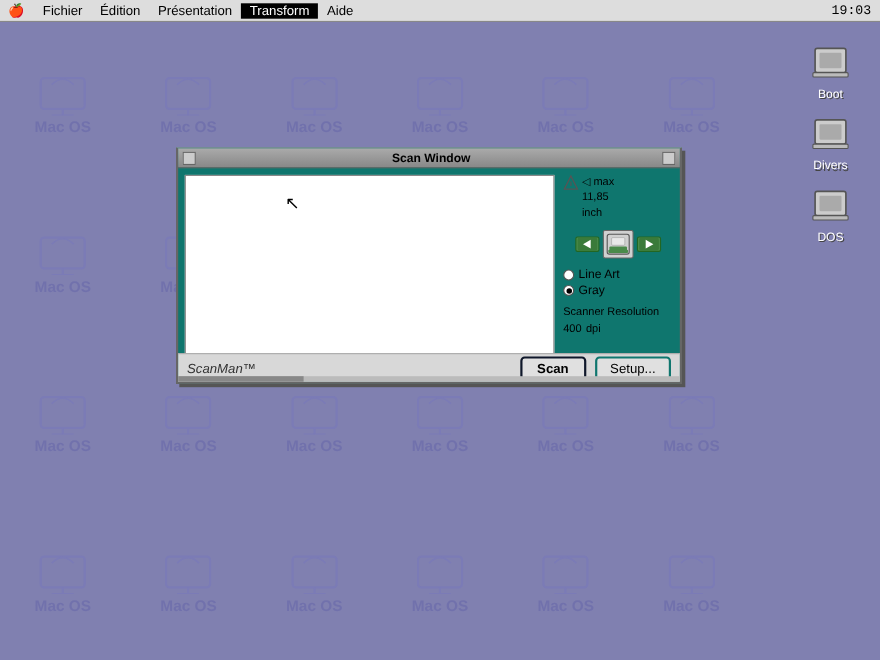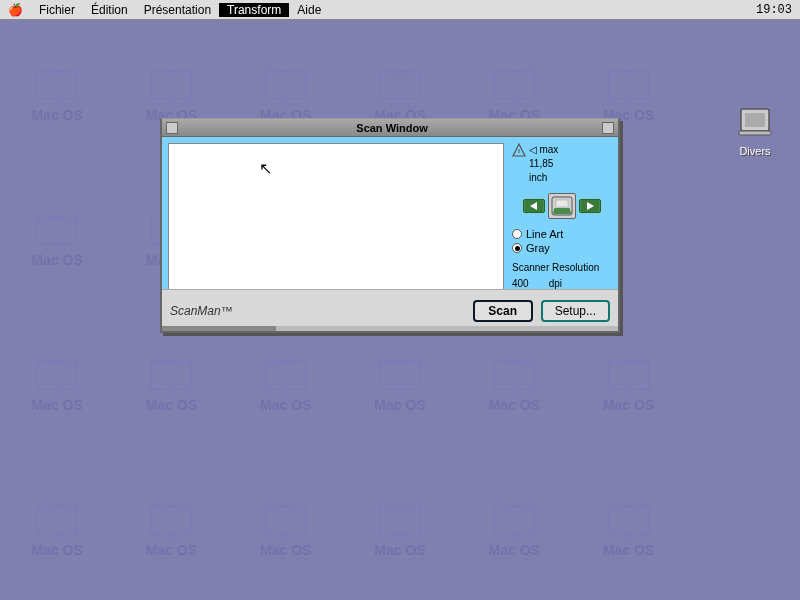--- a/index.html
+++ b/index.html
@@ -77,25 +77,25 @@
       font-size: 11px;
       font-family: "Geneva", Arial, sans-serif;
       color: #fff;
       background: transparent;
       text-shadow: 1px 1px 0 #444;
     }
 
     
     .scan-window {
       position: absolute;
-      top: 118px;
+      top: 134px;
       left: 160px;
       width: 460px;
       height: 215px;
-      background: #7dd3fc;
+      background: #0f766e;
       border: 2px solid #666;
       border-top: 1px solid #999;
       box-shadow: 3px 3px 0 #555;
       z-index: 50;
     }
 
     .scan-window-titlebar {
       background: linear-gradient(to bottom, #aaa, #888);
       height: 18px;
       display: flex;
@@ -532,30 +532,46 @@
           <rect x="5" y="8" width="40" height="28" rx="3" fill="none" stroke="#7777bb" stroke-width="2"></rect>
           <path d="M25 36 L25 42" stroke="#7777bb" stroke-width="2"></path>
           <line x1="15" y1="42" x2="35" y2="42" stroke="#7777bb" stroke-width="2"></line>
           <path d="M15 14 Q25 4 35 14" fill="none" stroke="#7777bb" stroke-width="1.5"></path>
         </svg>
         <span class="tile-mac-text">Mac OS</span>
       </div>
     <div class="tile-cell"></div>
   </div>
 
+  <div class="desktop-icon" style="top: 38px;">
+    <svg class="icon-img" viewBox="0 0 36 36">
+      <rect x="4" y="6" width="28" height="22" rx="2" fill="#cccccc" stroke="#555" stroke-width="1.5"></rect>
+      <rect x="8" y="10" width="20" height="14" rx="1" fill="#aaaaaa"></rect>
+      <rect x="2" y="28" width="32" height="4" rx="1" fill="#bbbbbb" stroke="#555" stroke-width="1"></rect>
+    </svg>
+    <span class="icon-label">Boot</span>
+  </div>
 
   <div class="desktop-icon" style="top: 103px;">
     <svg class="icon-img" viewBox="0 0 36 36">
       <rect x="4" y="6" width="28" height="22" rx="2" fill="#cccccc" stroke="#555" stroke-width="1.5"></rect>
       <rect x="8" y="10" width="20" height="14" rx="1" fill="#aaaaaa"></rect>
       <rect x="2" y="28" width="32" height="4" rx="1" fill="#bbbbbb" stroke="#555" stroke-width="1"></rect>
     </svg>
     <span class="icon-label">Divers</span>
   </div>
 
+  <div class="desktop-icon" style="top: 168px;">
+    <svg class="icon-img" viewBox="0 0 36 36">
+      <rect x="4" y="6" width="28" height="22" rx="2" fill="#cccccc" stroke="#555" stroke-width="1.5"></rect>
+      <rect x="8" y="10" width="20" height="14" rx="1" fill="#aaaaaa"></rect>
+      <rect x="2" y="28" width="32" height="4" rx="1" fill="#bbbbbb" stroke="#555" stroke-width="1"></rect>
+    </svg>
+    <span class="icon-label">DOS</span>
+  </div>
 
   <div class="scan-window">
     <div class="scan-window-titlebar">
       <div class="title-btn"></div>
       <span class="window-title">Scan Window</span>
       <div class="zoom-btn"></div>
     </div>
 
     <div class="scan-window-body">
 
@@ -606,29 +622,29 @@
             <span>Line Art</span>
           </div>
           <div class="radio-row">
             <div class="radio-circle selected"></div>
             <span>Gray</span>
           </div>
         </div>
 
         <div class="resolution-section">
           <div>Scanner Resolution</div>
-          <div style="display:flex;gap:20px;align-items:center;margin-top:2px;">
+          <div style="display:flex;gap:4px;align-items:center;margin-top:2px;">
             <span>400</span>
             <span>dpi</span>
           </div>
         </div>
       </div>
     </div>
 
-    <div style="position:absolute;bottom:0;left:0;right:0;height:42px;background:#d8d8d8;border-top:1px solid #aaa;display:flex;align-items:center;padding:0 8px;justify-content:space-between;">
+    <div style="position:absolute;bottom:0;left:0;right:0;height:26px;background:#d8d8d8;border-top:1px solid #aaa;display:flex;align-items:center;padding:0 8px;justify-content:space-between;">
 
       <div style="position:absolute;bottom:0;left:0;right:0;height:5px;background:#bbb;">
         <div style="width:25%;height:100%;background:#888;"></div>
       </div>
 
       <span style="font-size:12px;font-family:Geneva,Arial,sans-serif;color:#333;font-style:italic;">ScanMan™</span>
 
       <div style="display:flex;gap:8px;">
         <button class="mac-button default-btn">Scan</button>
         <button class="mac-button">Setup...</button>

